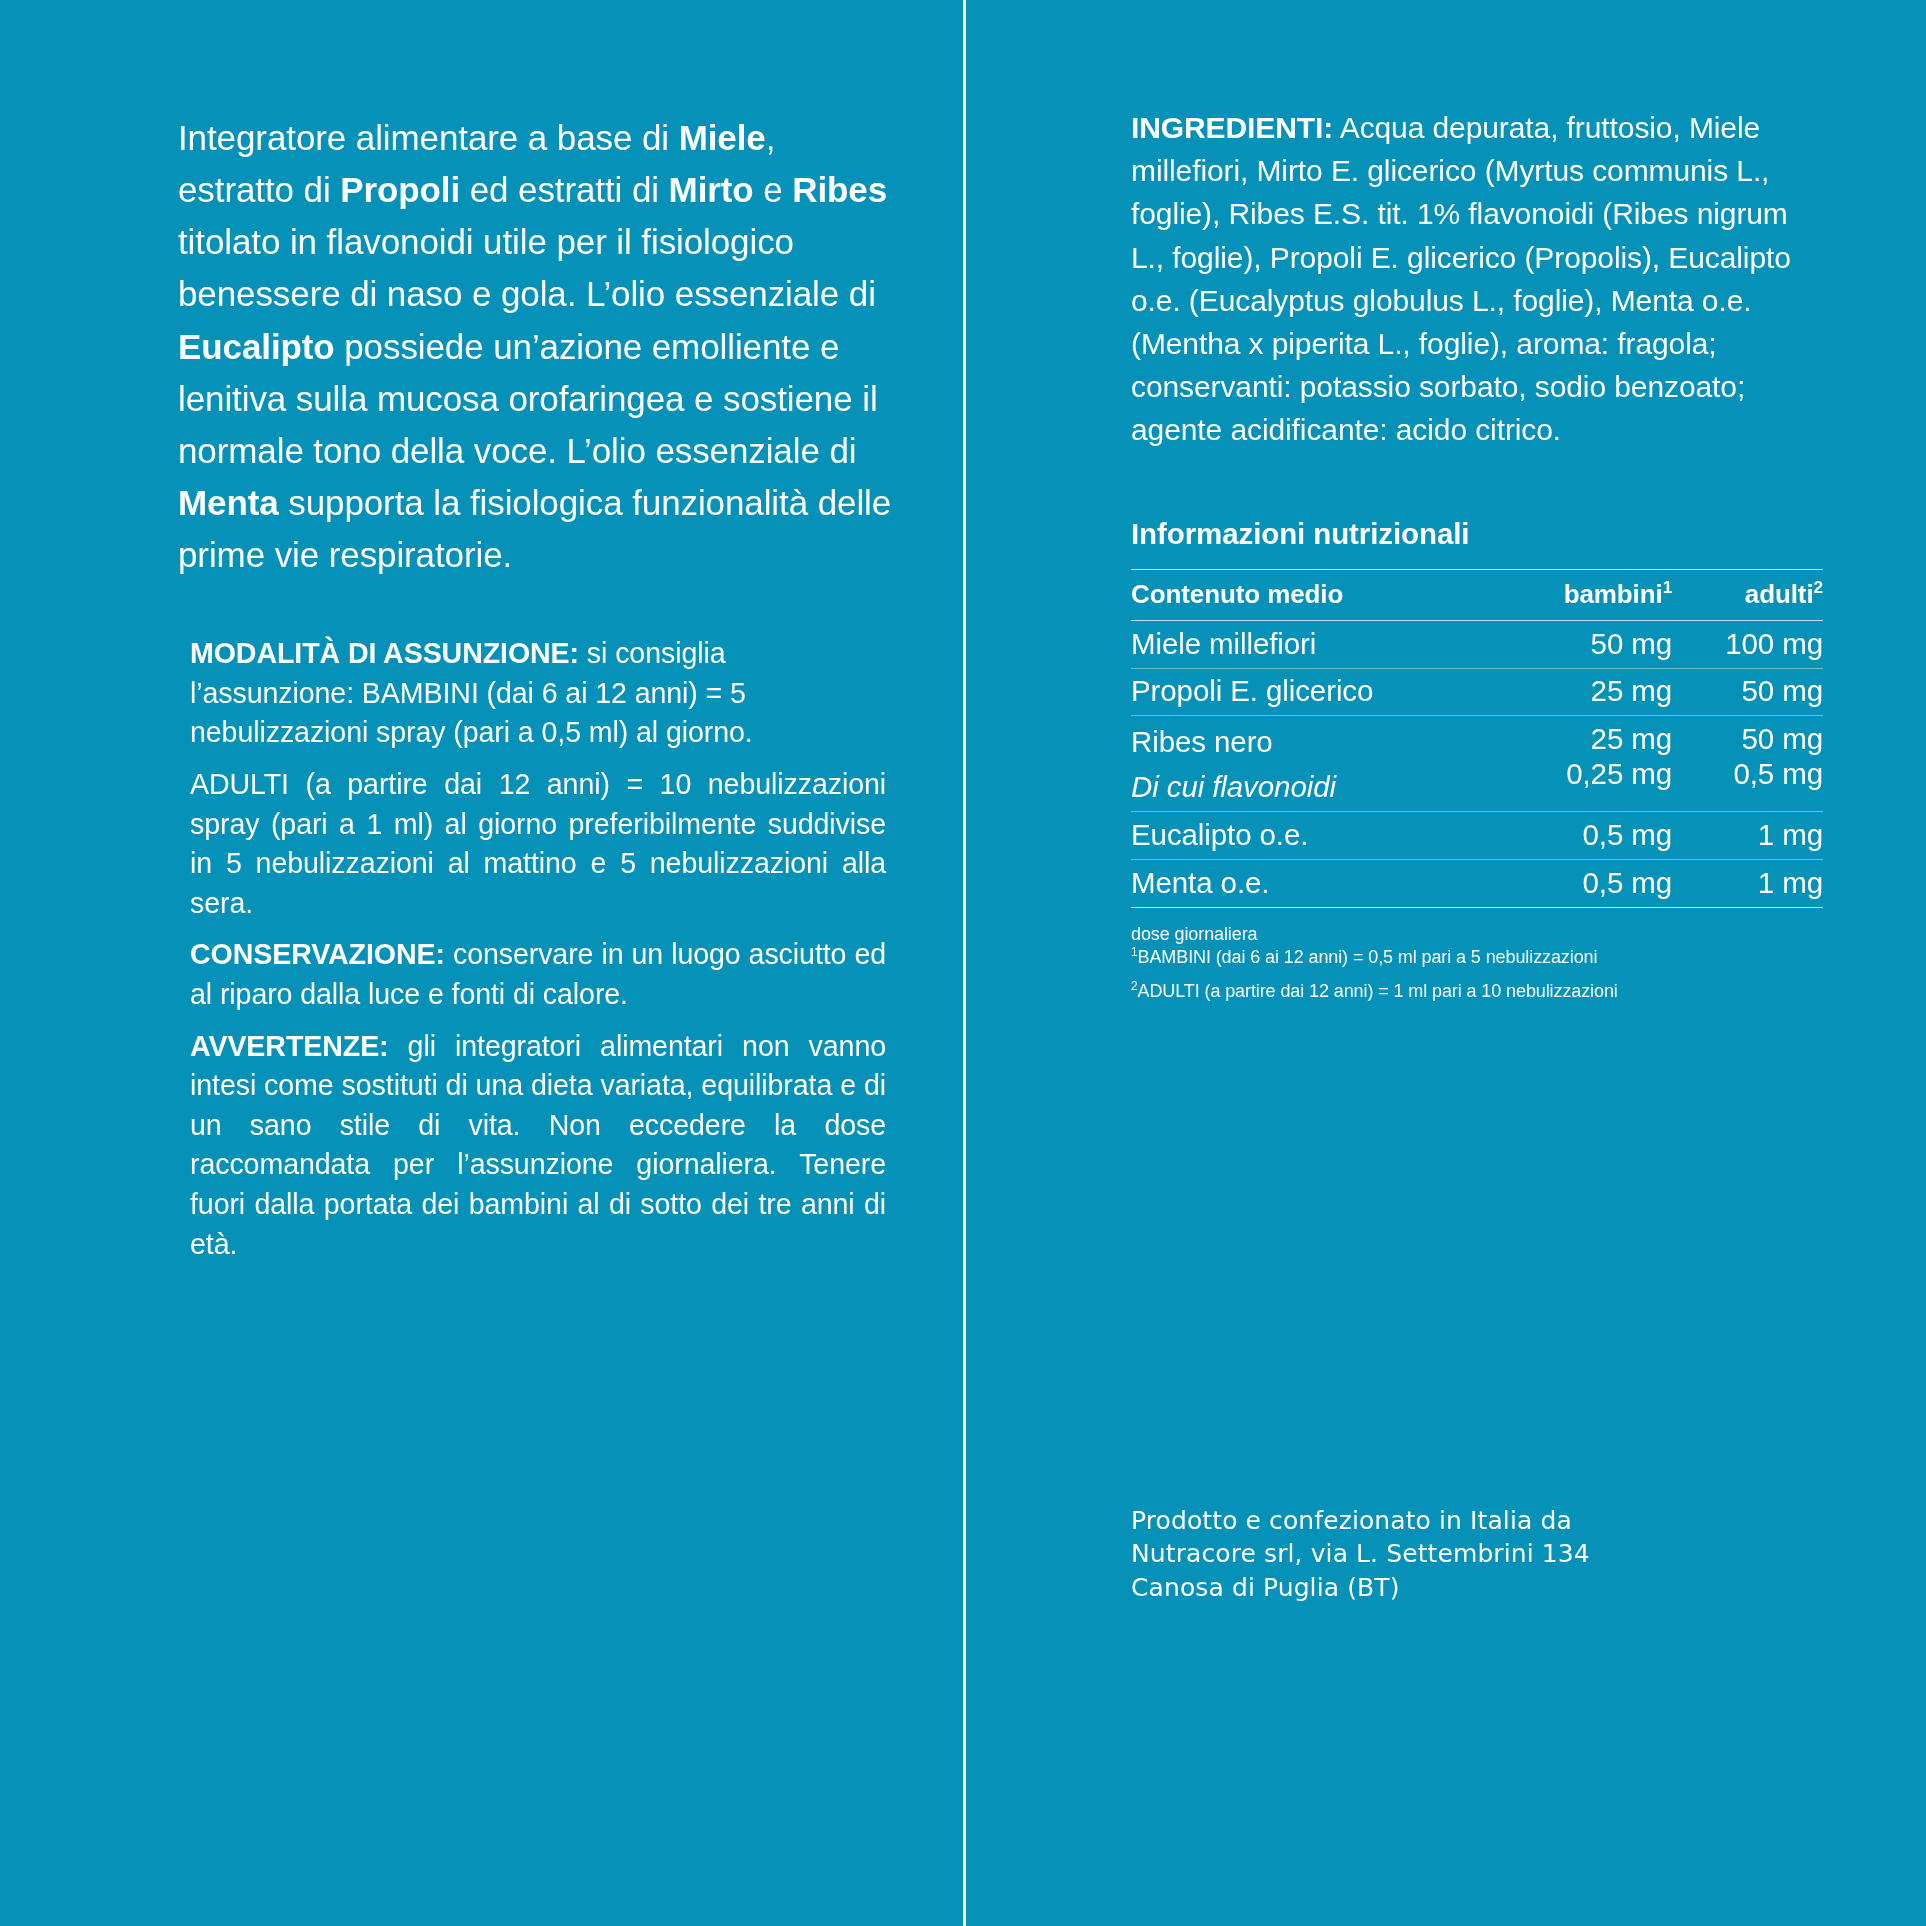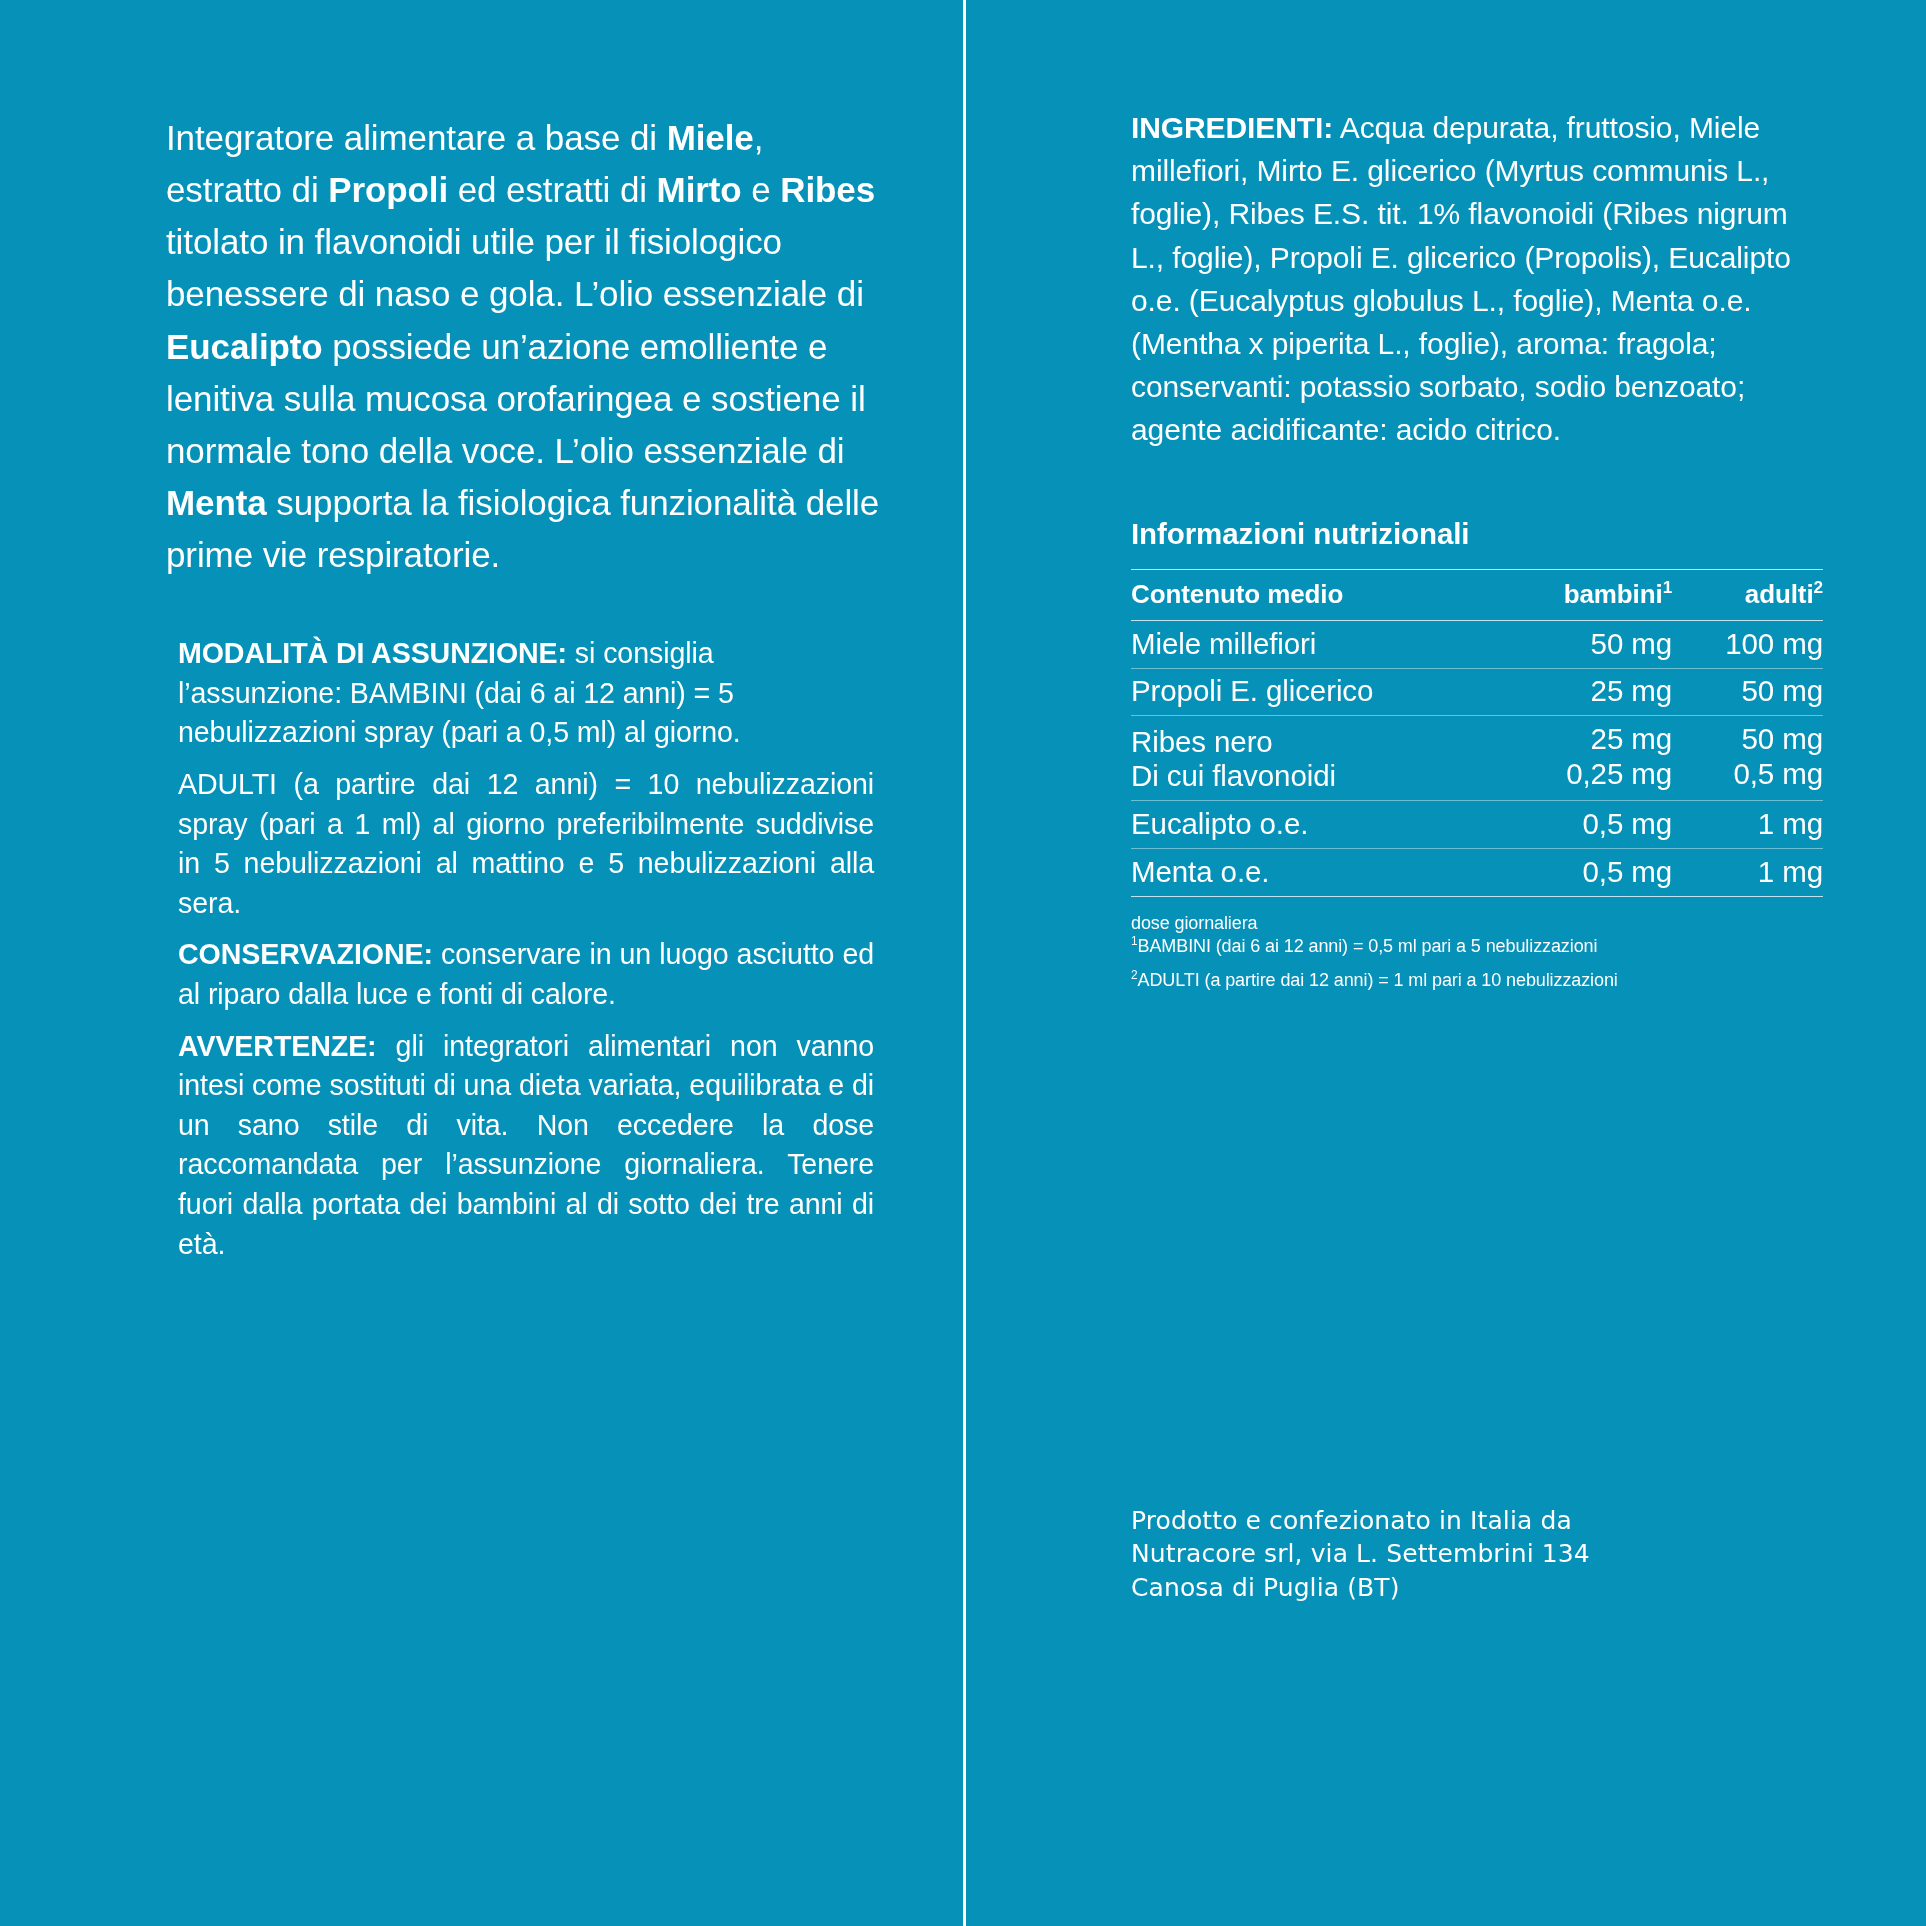--- a/index.html
+++ b/index.html
@@ -31,21 +31,21 @@
     background: #ffffff;
   }
 
   .col {
     position: absolute;
     top: 0;
     box-sizing: border-box;
   }
 
   .col-left {
-    left: 0;
+    left: 12px;
     width: 963px;
     padding: 112px 77px 0 166px;
   }
 
   .col-right {
     left: 963px;
     width: 963px;
     padding: 106px 103px 0 168px;
   }
 
@@ -112,21 +112,21 @@
     padding: 5.8px 0 7px 0;
     border-bottom: 1.9px solid rgba(255,255,255,0.42);
   }
   table.nutri tbody tr:last-child td {
     border-bottom: 1.9px solid rgba(255,255,255,0.75);
   }
   td.c-name { text-align: left; white-space: nowrap; }
   td.c-kid, td.c-adult { text-align: right; white-space: nowrap; margin-top: 16px; }
   td.c-kid { padding-right: 5.1px; }
 
-  .sub-label { display: block; }
+  .sub-label { font-style: italic; display: block; margin-top: 11px; }
   .stack-val { display: block; text-align: right; }
   .stack-val.first { margin-bottom: 1.3px; }
   tr.ribes td { padding-top: 5.1px; padding-bottom: 3.9px; }
   tr.ribes td.c-name { vertical-align: top; padding-top: 9px; }
 
   .footnotes {
     font-size: 18px;
     line-height: 1.28;
     margin: 15.4px 0 0 0;
     letter-spacing: -0.1px;

